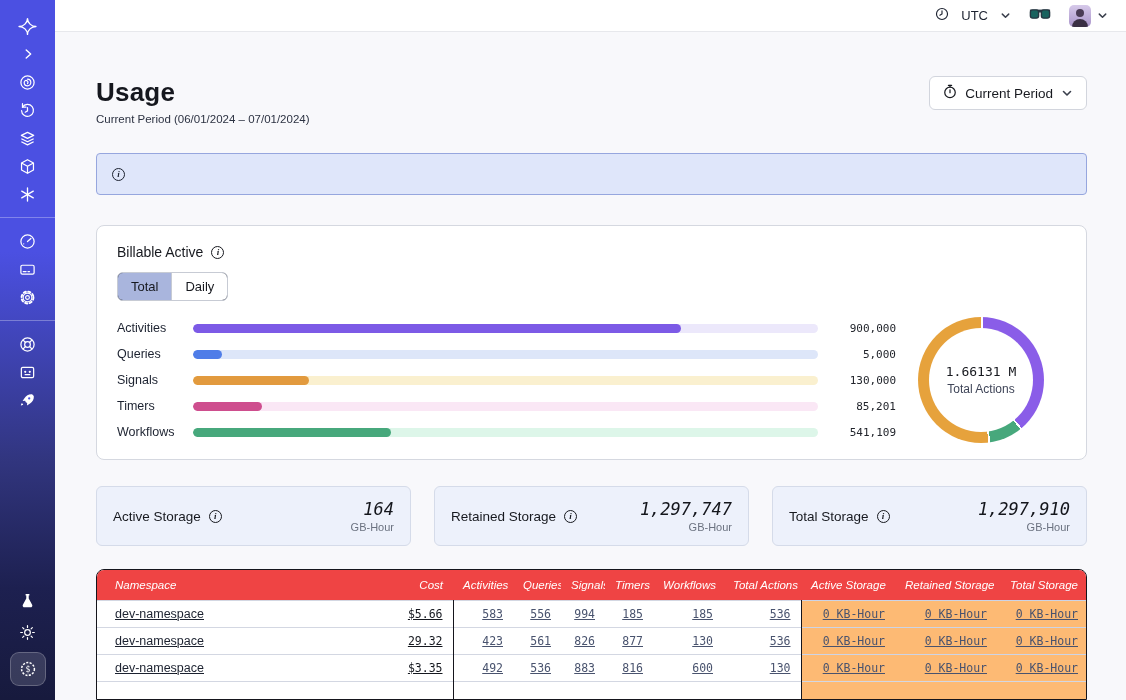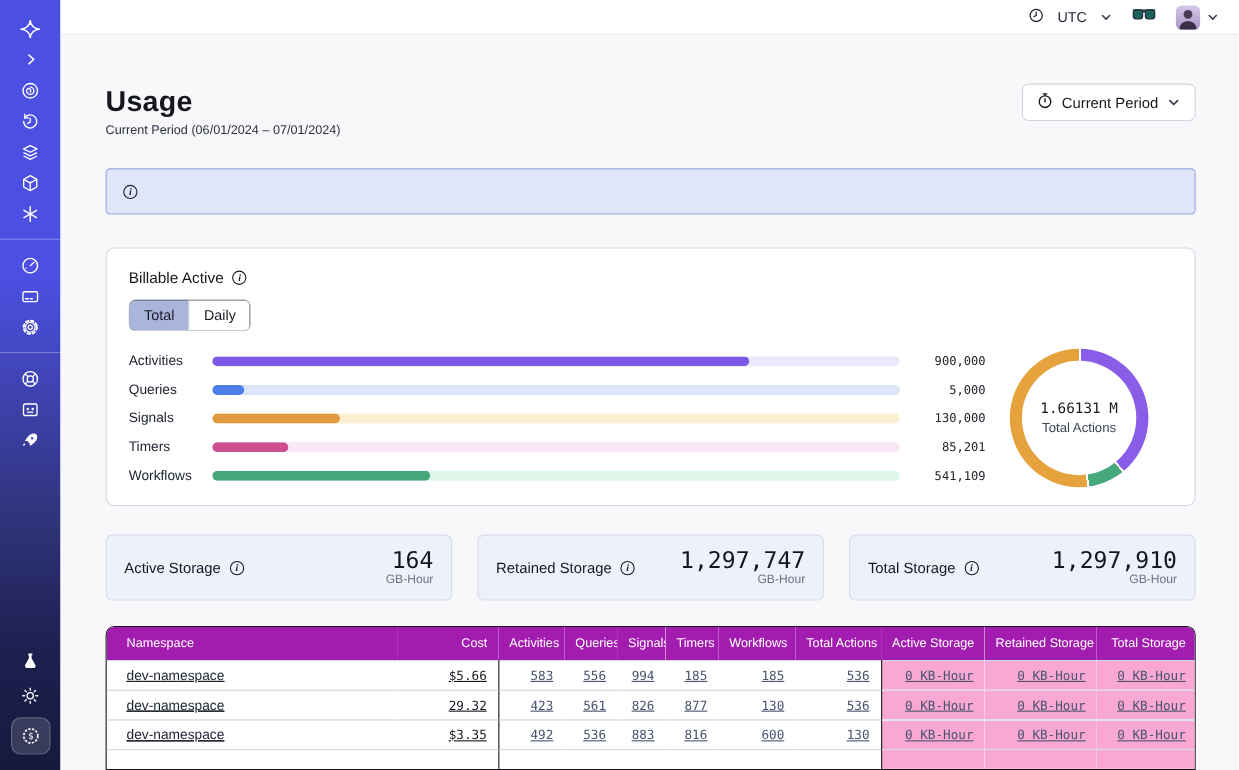--- a/index.html
+++ b/index.html
@@ -65,36 +65,36 @@
     display:flex; flex-direction:column; align-items:center; justify-content:center; gap:3px; }
   .donut-value { font-family:"DejaVu Sans Mono", monospace; font-size:13px; color:#17191f; }
   .donut-label { font-size:12px; color:#3f4558; }
 
   
   .storage-row { margin-top:26px; display:flex; gap:23px; }
   .storage-card { flex:1; height:60px; background:#edf1fb; border:1px solid #d5dbe9; border-radius:6px;
     display:flex; align-items:center; justify-content:space-between; padding:0 16px; }
   .storage-label { display:flex; align-items:center; gap:8px; font-size:13.5px; color:#17191f; }
   .storage-num { text-align:right; }
-  .storage-value { font-family:"DejaVu Sans Mono", monospace; font-size:21px; color:#14161c; line-height:20px; }
+  .storage-value { font-family:"DejaVu Sans Mono", monospace; font-size:17px; color:#14161c; line-height:20px;font-style:italic; }
   .storage-unit { font-size:11px; color:#6b7280; margin-top:2px; }
 
   
   .table-wrap { margin-top:23px; border:1px solid #15151c; border-radius:8px 8px 0 0; overflow:hidden; }
   table { width:100%; border-collapse:collapse; table-layout:fixed; }
-  thead th { background:#a21caf; color:#fff; font-size:11.5px; font-weight:500; height:30px;
-    padding:0 10px; text-align:right; white-space:nowrap; overflow:hidden; }
+  thead th { background:#ef4444; color:#fff; font-size:11.5px; font-weight:500; height:30px;
+    padding:0 10px; text-align:right; white-space:nowrap; overflow:hidden;font-style:italic; }
   thead th.c-ns { text-align:left; padding-left:18px; }
   tbody td { height:27px; padding:0 10px; font-size:11.5px; border-top:1px solid #d3d7e2;
     text-align:right; white-space:nowrap; overflow:hidden; background:#fff;text-decoration:underline; }
   tbody td.c-ns { text-align:left; padding-left:18px; }
   tbody td.num { font-family:"DejaVu Sans Mono", monospace; color:#49536e; }
   tbody td.cost { color:#15181f; }
   tbody td.div-r { border-right:1px solid #15151c; }
-  tbody td.storage { background:#f9a8d4; border-top-color:#ccd4e6; }
+  tbody td.storage { background:#fdba74; border-top-color:#ccd4e6; }
   tbody tr.partial td { height:18px; border-top:1px solid #d3d7e2; }
   a.ns-link { color:#1c2230; font-size:12.5px; font-weight:500; text-decoration:underline; cursor:pointer; }
 
   .chev { stroke:#3a3f4c; stroke-width:1.6; fill:none; stroke-linecap:round; stroke-linejoin:round; }
 </style>
 </head>
 <body>
 
 <div class="app">
 

